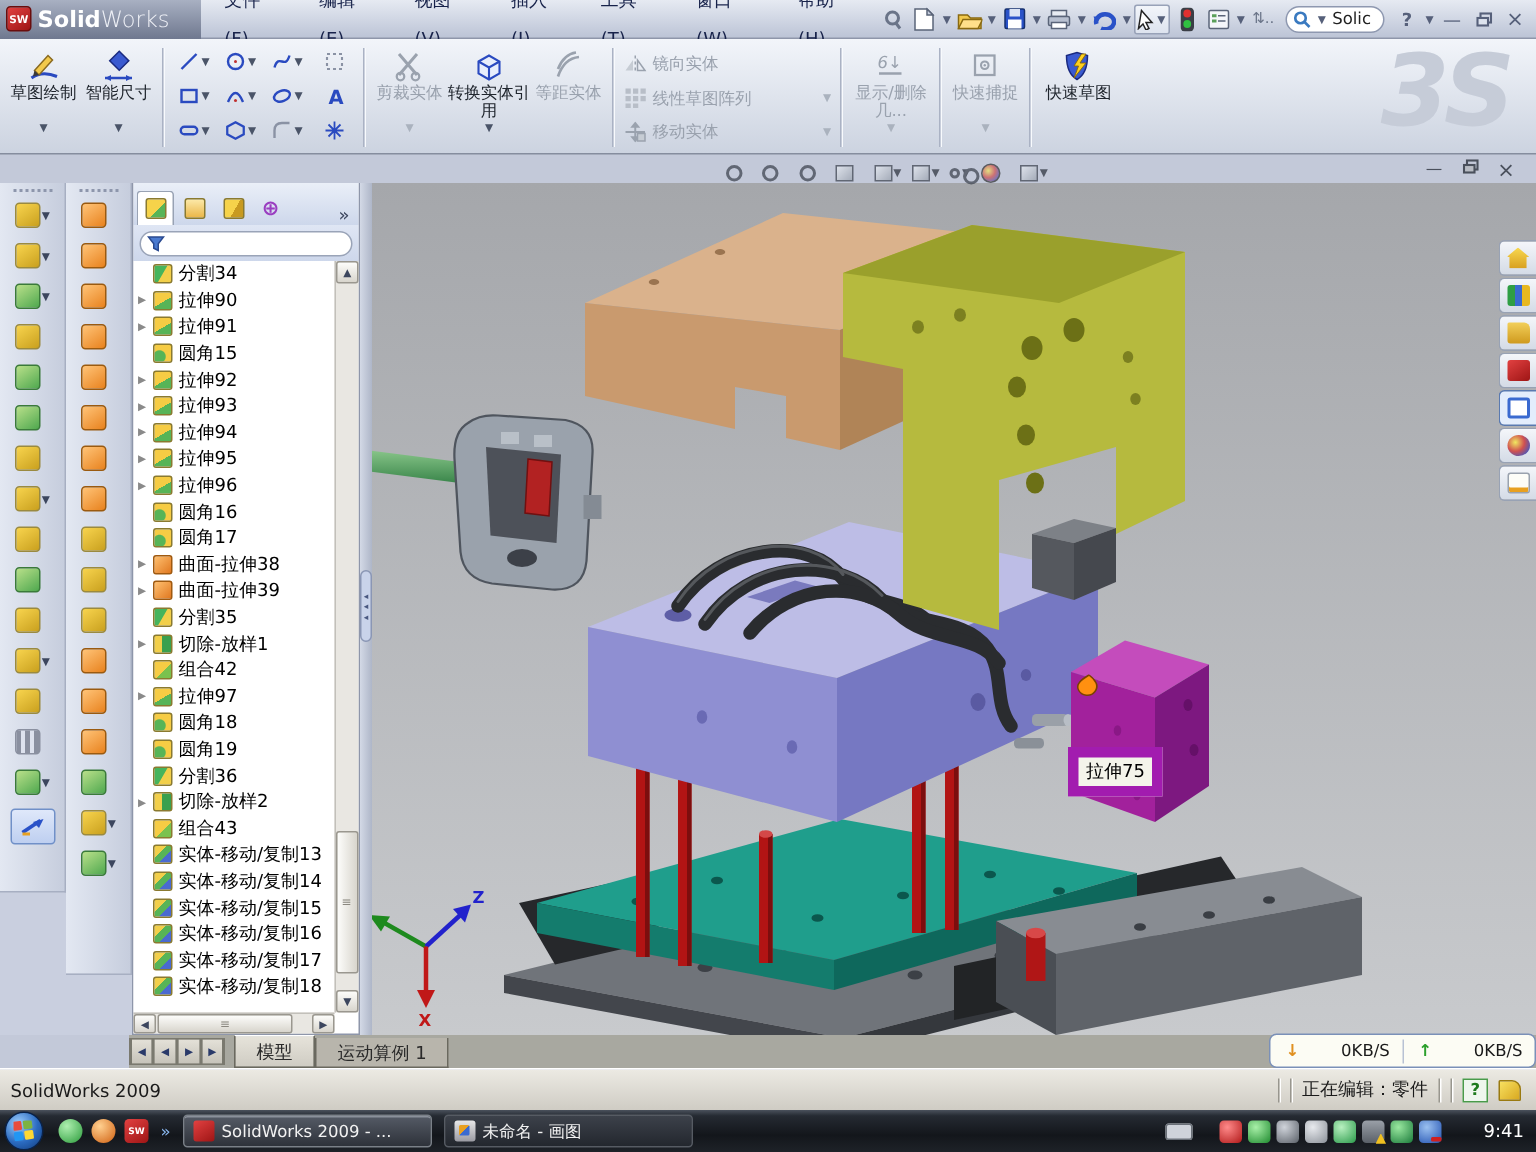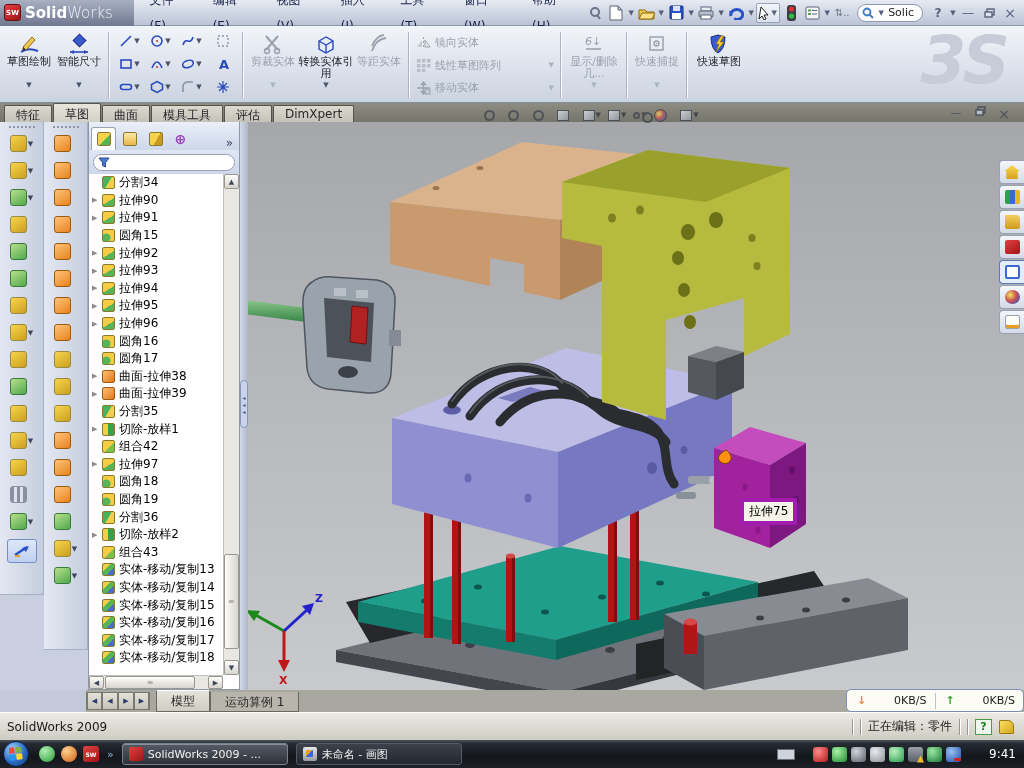--- a/index.html
+++ b/index.html
@@ -90,21 +90,21 @@
 .hud{display:flex;align-items:center;gap:1px}
 .hud i{display:inline-block}
 .hz{width:11px;height:11px;border:2px solid #3c424e;border-radius:50%}
 .hc{width:12px;height:11px;border:1px solid #3c424e;background:linear-gradient(135deg,#e8ecf2,#9aa2ae)}
 .hg{width:7px;height:7px;border:2px solid #3c424e;border-radius:50%;position:relative}
 .hg::after{content:"";position:absolute;left:7px;top:-2px;width:7px;height:7px;border:2px solid #3c424e;border-radius:50%}
 .hb{width:13px;height:13px;border-radius:50%;border:1px solid #333;background:radial-gradient(circle at 35% 35%,#f0e860,#d05050 45%,#3858c8 85%)}
 .hcaret{font-size:7px;color:#2c323e}
 .docbtns{position:absolute;left:948px;top:106px;display:flex;gap:8px;color:#4a505c;font-size:11px}
 .docbtns span{width:16px;text-align:center}
-.tooltip{position:absolute;left:740px;top:498px;background:#f4f4ea;border:4px solid #a21caf;padding:1px 5px;font-size:12px;color:#000;z-index:30}
+.tooltip{position:absolute;left:712px;top:498px;background:#f4f4ea;border:7px solid #a21caf;padding:1px 5px;font-size:12px;color:#000;z-index:30}
 .taskpane{position:absolute;left:999px;top:160px;width:25px;display:flex;flex-direction:column;gap:1px;z-index:25}
 .tptab{width:25px;height:24px;background:linear-gradient(#f4f6fa,#d4dbe6);border:1px solid #98a2b4;border-right:none;border-radius:4px 0 0 4px;display:flex;align-items:center;justify-content:center}
 .tptab.active{background:#e3edfc;border-color:#5a7ab0}
 .tpi{width:15px;height:14px;border-radius:2px}
 .tp-home{background:linear-gradient(#f8d850,#d8a020);clip-path:polygon(50% 0,100% 45%,88% 45%,88% 100%,12% 100%,12% 45%,0 45%)}
 .tp-res{background:linear-gradient(90deg,#2f9e44 33%,#3a6ad0 33% 66%,#e8b820 66%)}
 .tp-lib{background:linear-gradient(#f2cf5a,#cf9a1e);border-radius:1px 4px 2px 2px}
 .tp-fx{background:linear-gradient(145deg,#e24141,#9e1515);border-radius:2px}
 .tp-pane{background:#fff;border:2px solid #3a6ad0}
 .tp-ball{border-radius:50%;background:radial-gradient(circle at 35% 35%,#f0e860,#d05050 45%,#3858c8 85%)}
@@ -465,31 +465,20 @@
             <svg width="22" height="22">
               <path d="M3,4 Q3,16 10,20 Q17,16 17,4 L10,2 Z" fill="#3a5ad0" stroke="#1a2a80"></path>
               <polygon points="13,3 8,11 11,11 8,19 16,9 12,9 16,3" fill="#ffd020" stroke="#8a6a00" stroke-width=".6"></polygon>
             </svg>
           </span>
         <span class="rlbl">快速草图</span>
       </div>
     </div>
   </div>
 
-  <div class="cmstrip">
-    <div style="display:flex;align-items:flex-end">
-
-    <div class="ctab">特征</div>
-        <div class="ctab active">草图</div>
-        <div class="ctab">曲面</div>
-        <div class="ctab">模具工具</div>
-        <div class="ctab">评估</div>
-        <div class="ctab">DimXpert</div>
-      </div>
-  </div>
 
   <div class="viewport"></div>
 
   <svg class="modelsvg" width="790" height="568" viewBox="234 122 790 568">
     <defs>
       <linearGradient id="gradRod" x1="0" y1="0" x2="0" y2="1">
           <stop offset="0" stop-color="#8cc88c"></stop>
           <stop offset="1" stop-color="#2f7d42"></stop>
         </linearGradient>
     </defs>

